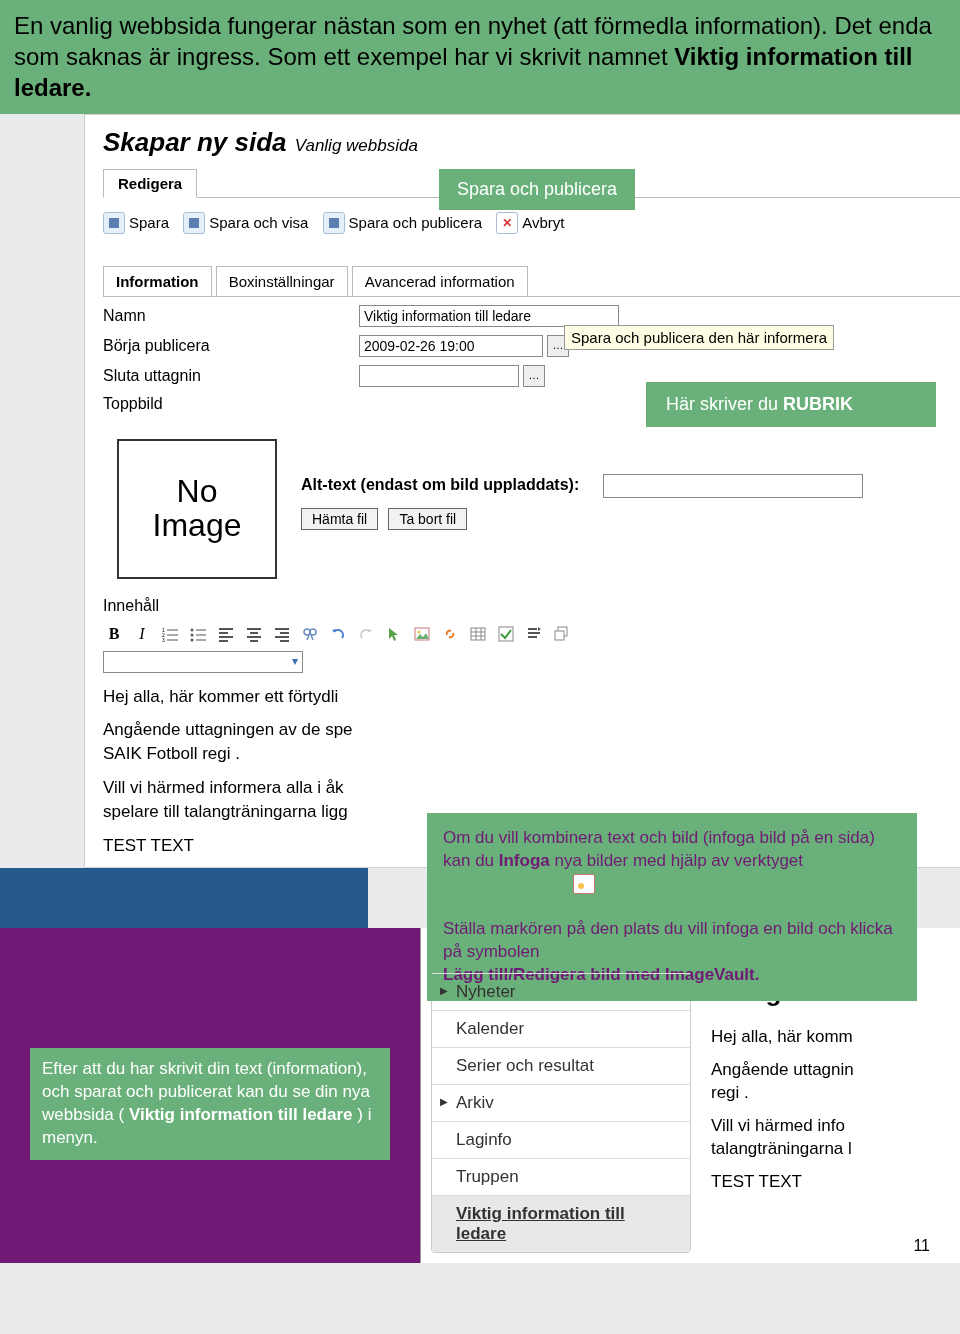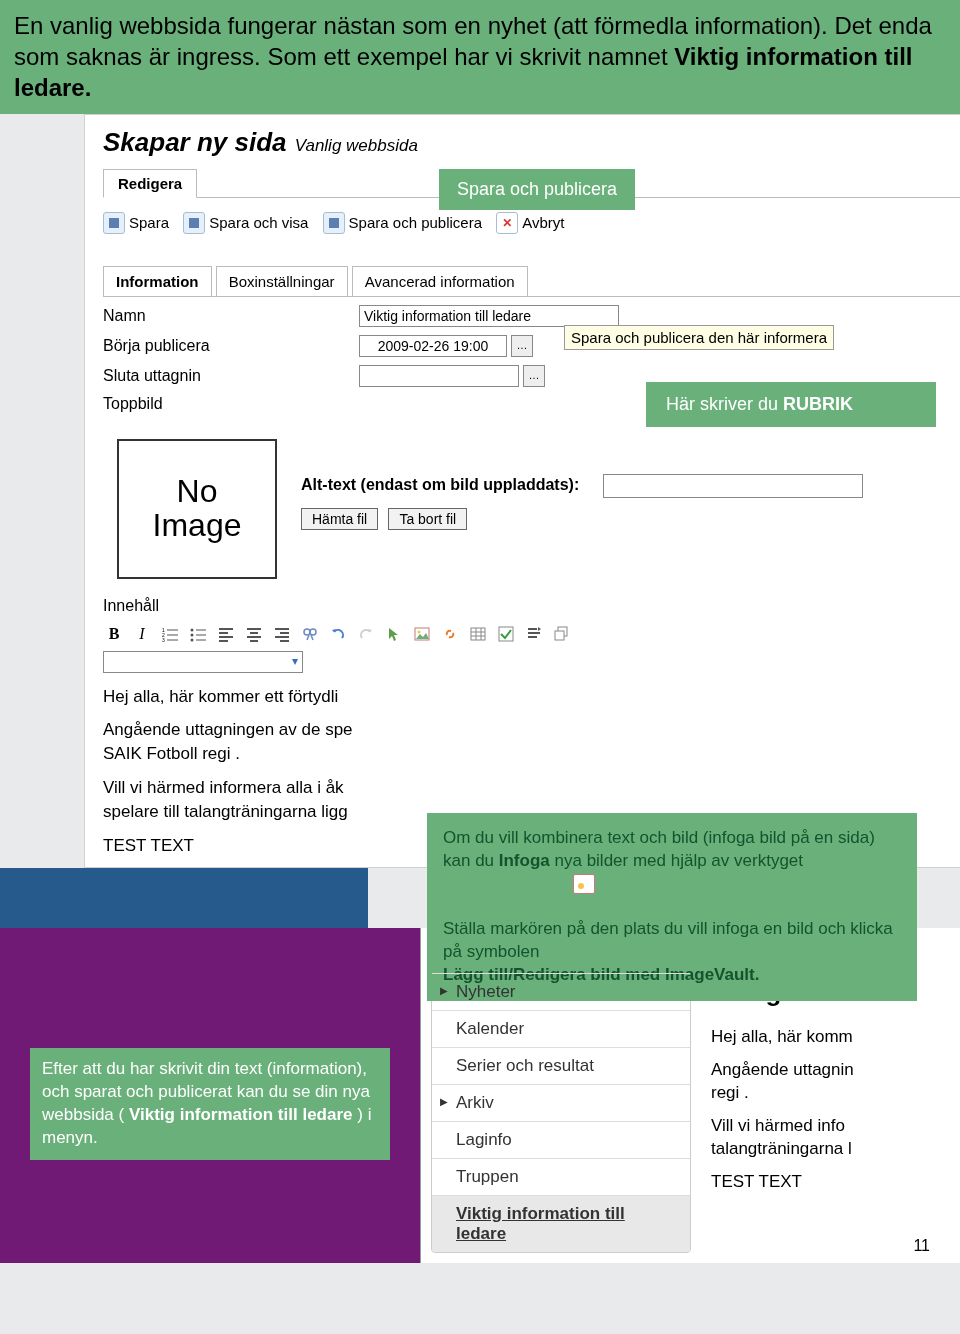--- a/index.html
+++ b/index.html
@@ -36,21 +36,21 @@
   .btn-sm { border: 1px solid #666; background: #f2f2f2; padding: 2px 10px; font-size: 14px; margin-right: 6px; margin-top: 10px; display: inline-block; }
   .alt-input { border: 1px solid #888; height: 24px; width: 260px; margin-left: 20px; vertical-align: middle;}
   .innehall-lbl { font-size: 16px; margin: 14px 0 6px 0; }
   .rte-toolbar { display: flex; gap: 6px; flex-wrap: wrap; align-items: center; margin-bottom: 4px; padding: 2px 0;}
   .rte-btn { width: 22px; height: 22px; border: 1px solid transparent; display: inline-flex; align-items: center; justify-content: center; font-size: 13px; }
   .rte-btn svg { width: 16px; height: 16px; }
   .rte-select { border: 1px solid #888; height: 22px; width: 200px; background: #fff; position: relative; }
   .rte-select::after { content:"▾"; position:absolute; right:4px; top:2px; color:#3a6fb5; font-size:12px;}
   .content-text { font-size: 17px; line-height: 1.4; margin-top: 12px; padding-right: 20px; }
   .content-text p { margin-bottom: 10px; margin-top: 8px; }
-  .infoga-call { position: absolute; left: 342px; top: 698px; width: 490px; background:#6ab07a; color:#14532d; padding: 14px 16px; font-size: 17px; line-height:1.35; }
+  .infoga-call { position: absolute; left: 342px; top: 698px; width: 490px; background:#6ab07a; color:#701a75; padding: 14px 16px; font-size: 17px; line-height:1.35; }
   .infoga-call .img-icn { display:inline-block; width:22px; height:20px; background:#fff; border:1px solid #c77; border-radius:2px; vertical-align:middle; position:relative;}
   .infoga-call .img-icn::after{content:""; position:absolute; left:4px; bottom:4px; width:6px;height:6px; background:#f6c24a;border-radius:50%;}
   .blue-bar { background: #265a8c; height: 60px; width: 368px; }
   .lower { display: flex; }
   .lower-left { width: 420px; padding: 120px 30px 0 30px; background:#701a75; }
   .lower-left-call { background:#6ab07a; color:#fff; font-size:17px; padding:10px 12px; line-height:1.35; }
   .lower-mid { width: 1px; background: #999; }
   .lower-right { flex: 1; background: #fff; padding: 10px 0 10px 10px; display: flex; }
   .sidebar { width: 260px; border: 1px solid #ccc; border-radius: 4px; overflow: hidden; margin-right: 20px; background:#fff;}
   .sidebar-hdr { background: linear-gradient(#555,#222); color:#fff; font-weight:bold; font-size:18px; padding:6px 12px; border-bottom:1px solid #111; }
@@ -110,21 +110,21 @@
     <span class="sub-tab">Avancerad information</span>
   </div>
   <div class="sub-tabs-line"></div>
 
   <div class="row">
     <span class="lbl">Namn</span>
     <input class="inp" style="width: 260px;" value="Viktig information till ledare">
   </div>
   <div class="row">
     <span class="lbl">Börja publicera</span>
-    <input class="inp" style="width: 148px; text-align: center;" value="2009-02-26 19:00">
+    <input class="inp" style="width: 184px;" value="2009-02-26 19:00">
     <span class="dots-btn">…</span>
   </div>
   <div class="row">
     <span class="lbl">Sluta uttagnin</span>
     <input class="inp" style="width: 160px;" value="">
     <span class="dots-btn">…</span>
   </div>
   <div class="row">
     <span class="lbl">Toppbild</span>
   </div>

